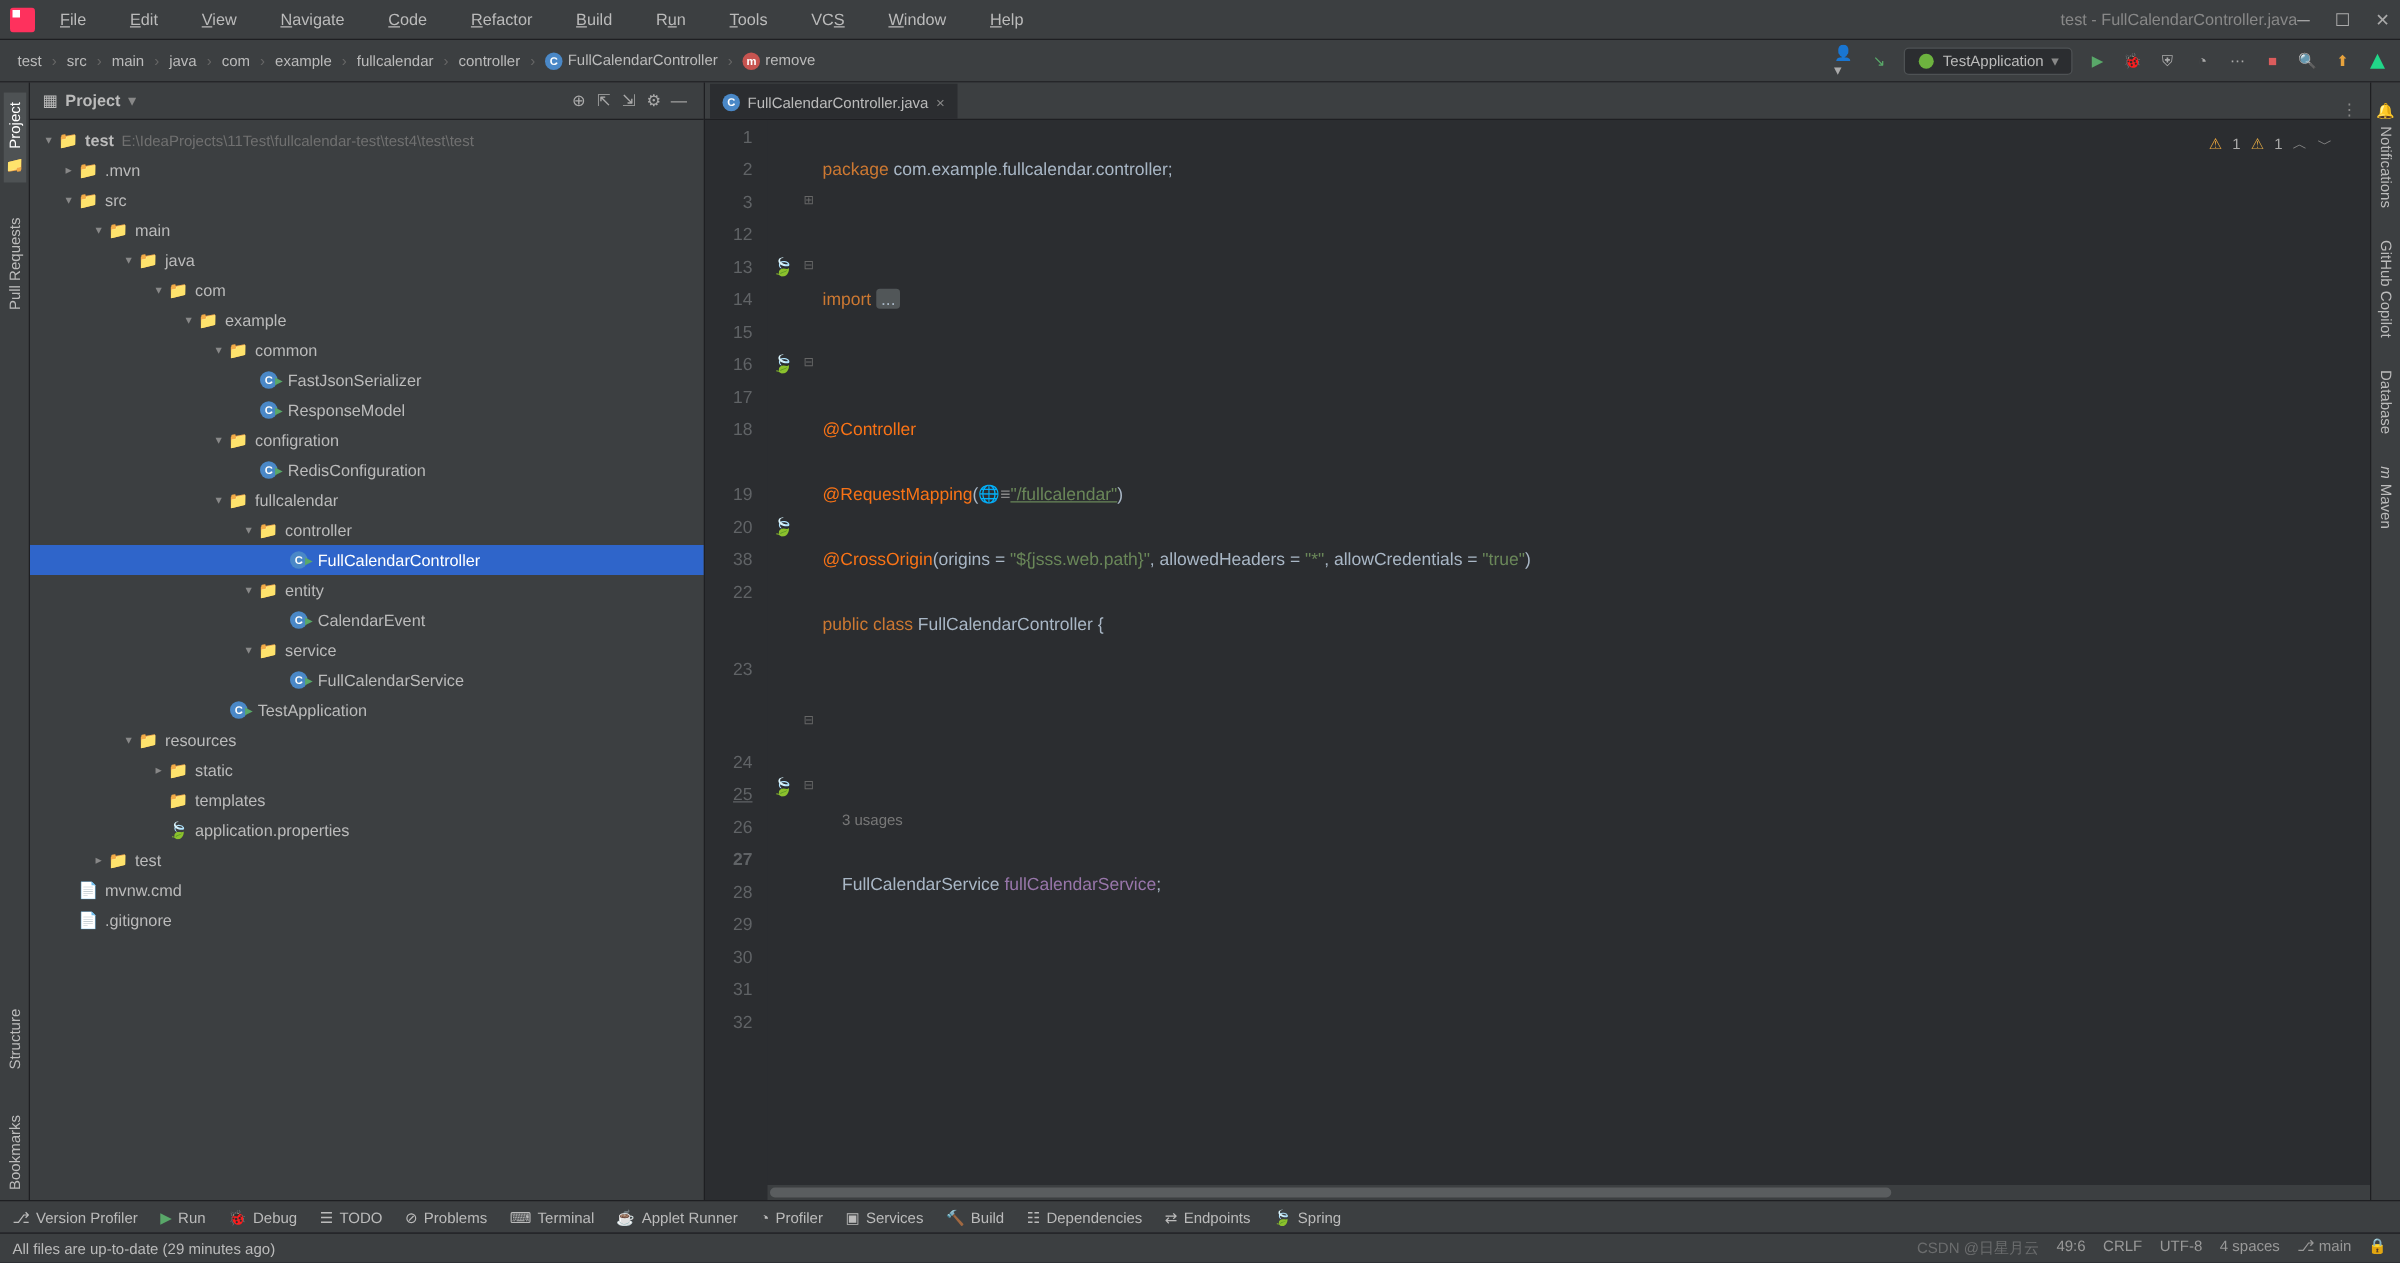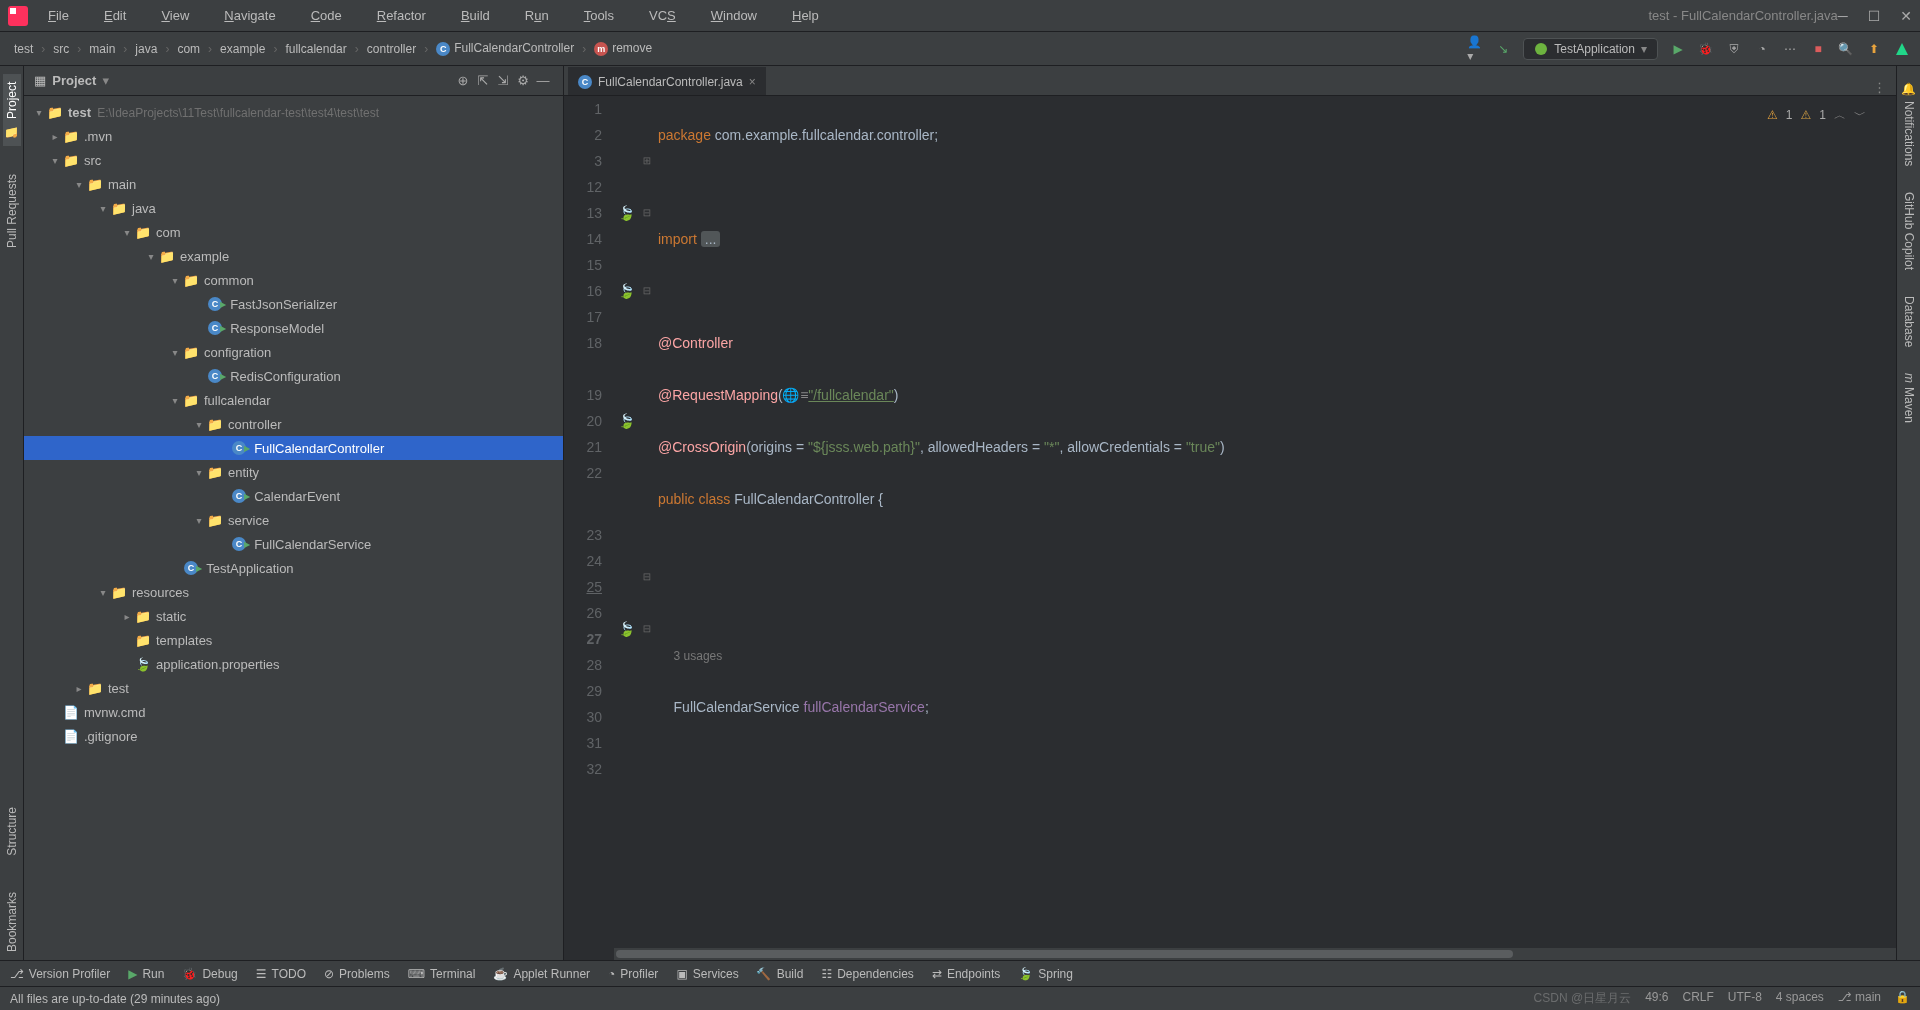--- a/index.html
+++ b/index.html
@@ -62,21 +62,21 @@
 .editor { flex: 1; display: flex; font-family: "JetBrains Mono", Consolas, monospace; font-size: 14px; line-height: 26px; position: relative; overflow: hidden; }
 .gutter-col { width: 50px; text-align: right; color: #606366; padding-right: 12px; background: #2b2d30; user-select: none; }
 .icon-col { width: 26px; background: #2b2d30; }
 .icon-col div { height: 26px; display: flex; align-items: center; justify-content: center; }
 .fold-col { width: 14px; color: #666; font-size: 10px; }
 .fold-col div { height: 26px; display: flex; align-items: center; justify-content: center; }
 .code-col { flex: 1; white-space: pre; color: #a9b7c6; padding-left: 4px; }
 .code-col .line { height: 26px; }
 .kw { color: #cc7832; }
 .str { color: #6a8759; }
-.ann { color: #fca5a5; }
+.ann { color: #f97316; }
 .cmt { color: #808080; }
 .fld { color: #9876aa; }
 .hint { color: #787878; font-size: 12px; }
 .glb { background: #515658; border-radius: 3px; padding: 0 4px; }
 .urlstr { color: #6a8759; text-decoration: underline; }
 .problems { position: absolute; top: 6px; right: 30px; display: flex; gap: 8px; align-items: center; font-size: 12px; color: #aaa; }
 .warn-ico { color: #e8a33d; }
 .editor-scroll { position:absolute; bottom:0; left:50px; right:0; height:12px; background:#3c3f41;}
 .editor-scroll .thumb { position:absolute; left:2px; width:70%; top:2px; height:8px; background:#5a5d5f; border-radius:4px;}
 
@@ -383,24 +383,24 @@
           <div style="height: 26px;">12</div>
           <div style="height: 26px;">13</div>
           <div style="height: 26px;">14</div>
           <div style="height: 26px;">15</div>
           <div style="height: 26px;">16</div>
           <div style="height: 26px;">17</div>
           <div style="height: 26px;">18</div>
           <div style="height: 26px;"></div>
           <div style="height: 26px;">19</div>
           <div style="height: 26px;">20</div>
-          <div style="height: 26px;">21</div>
+          <div style="height: 26px;">38</div>
           <div style="height: 26px;">22</div>
           <div style="height: 26px; margin-top: 36px;">23</div>
-          <div style="height: 26px;">24</div>
+          <div style="height: 26px; margin-top: 48px;">24</div>
           <div style="height: 26px; text-decoration: underline;">25</div>
           <div style="height: 26px;">26</div>
           <div style="height: 26px; font-weight: bold;">27</div>
           <div style="height: 26px;">28</div>
           <div style="height: 26px;">29</div>
           <div style="height: 26px;">30</div>
           <div style="height: 26px;">31</div>
           <div style="height: 26px;">32</div>
         </div>
       <div class="icon-col">

